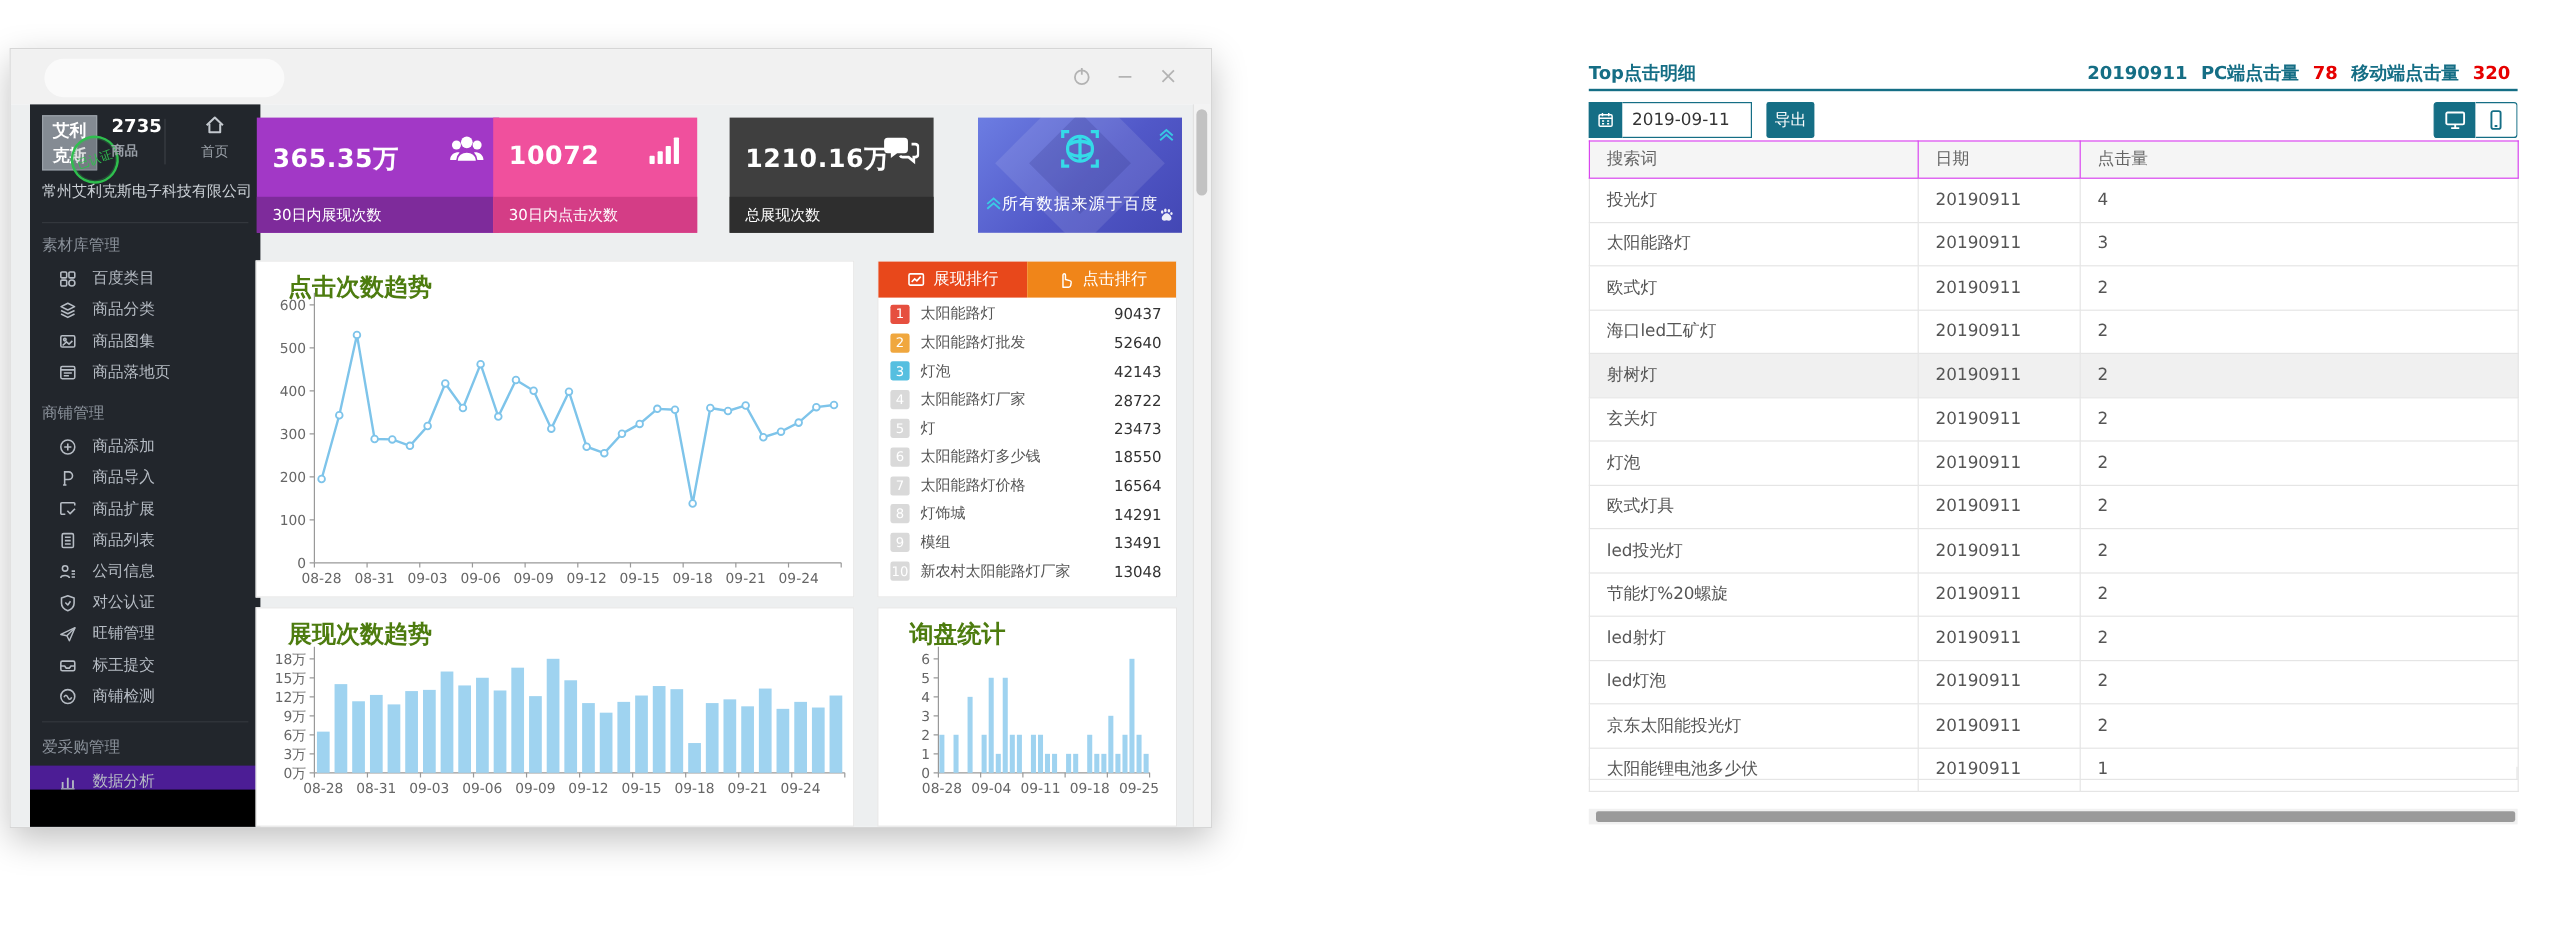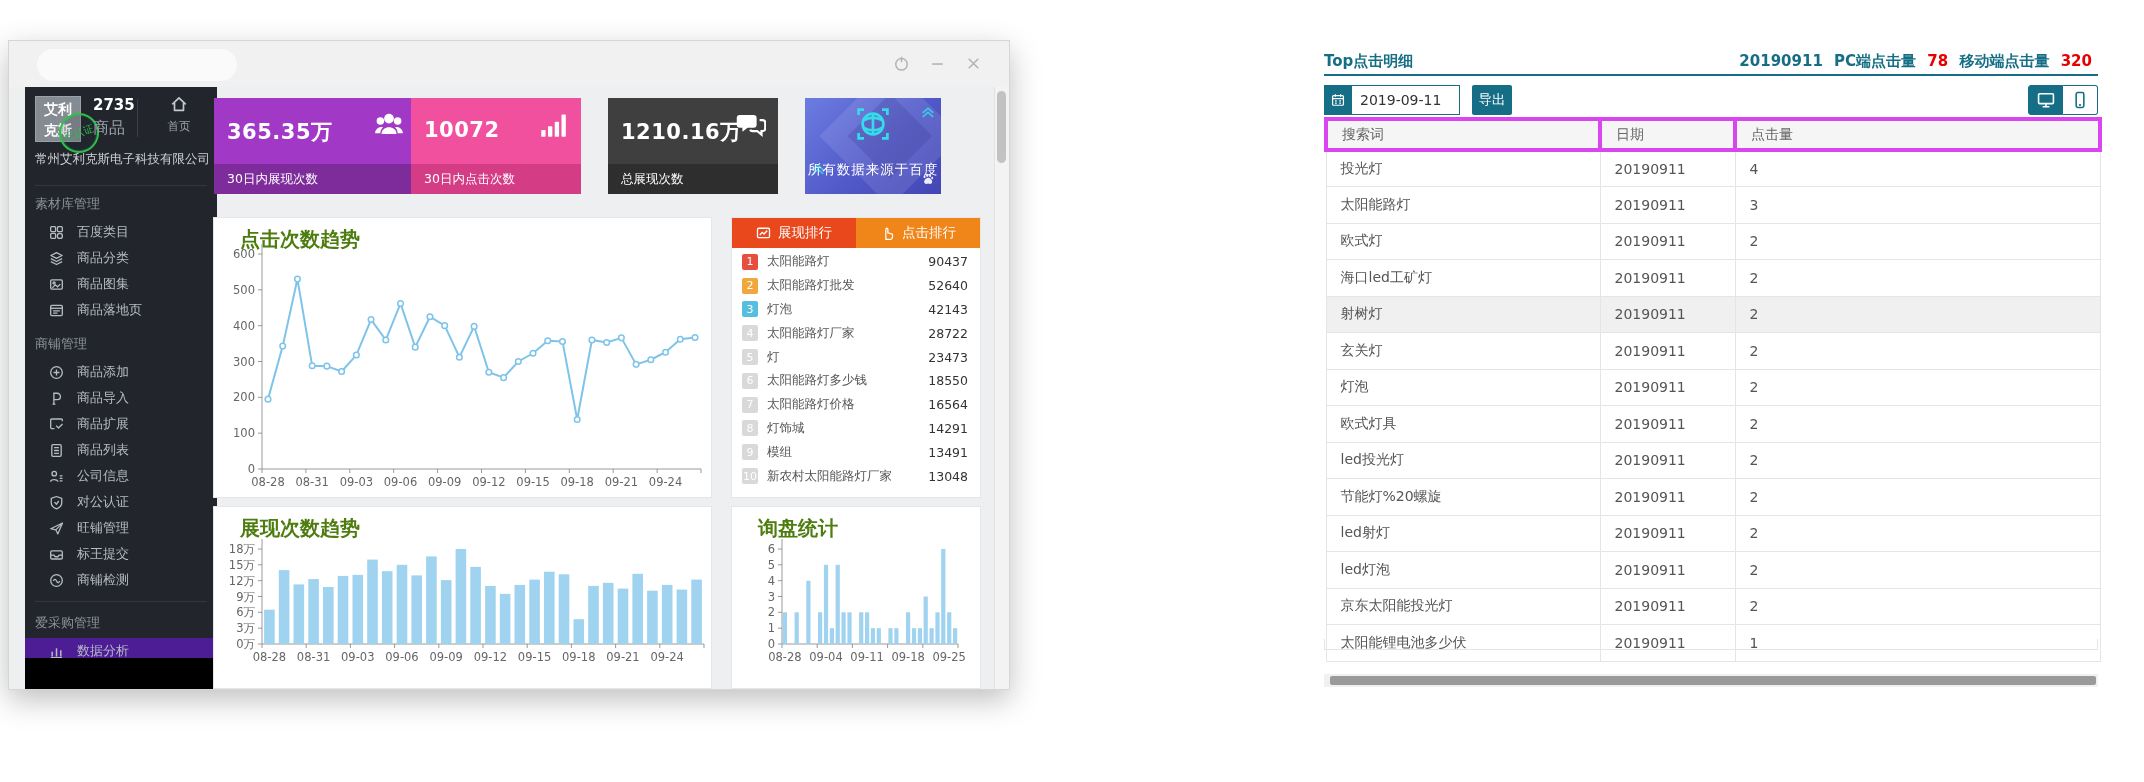--- a/index.html
+++ b/index.html
@@ -16,21 +16,21 @@
   .lbody{position:absolute;left:0;top:46px;width:1000px;height:602px;background:#edeff0;}
   
   .sidebar{position:absolute;left:16px;top:0;width:192px;height:602px;background:#22262c;overflow:hidden;}
   .logo-box{position:absolute;left:10px;top:9px;width:46px;height:46px;background:#848b93;border:1px solid #9aa1a8;
             color:#fff;font-size:14px;line-height:21px;text-align:center;font-weight:bold;padding-top:2px;box-sizing:border-box;}
   .stamp{position:absolute;left:34px;top:26px;width:36px;height:36px;border:2px solid #2fbf4e;border-radius:50%;
          color:#2fbf4e;font-size:10px;display:flex;align-items:center;justify-content:center;transform:rotate(-18deg);
          background:rgba(34,38,44,.15);box-shadow:0 0 0 1px rgba(47,191,78,.25) inset;}
   .pcount{position:absolute;left:68px;top:9px;}
   .pcount b{display:block;color:#fff;font-size:15px;}
-  .pcount span{display:block;color:#9aa0a8;font-size:16px;margin-top:4px;}
+  .pcount span{display:block;color:#9aa0a8;font-size:11px;margin-top:4px;font-weight:bold;}
   .vdiv{position:absolute;left:112px;top:12px;width:1px;height:38px;background:#3a3e45;}
   .home-btn{position:absolute;left:132px;top:8px;width:44px;text-align:center;color:#c3c8ce;cursor:pointer;}
   .home-btn .ic svg{width:18px;height:18px;}
   .home-btn .hl{display:block;font-size:11.5px;margin-top:2px;color:#9aa0a8;}
   .company{position:absolute;left:10px;top:64px;width:176px;color:#ccd1d7;font-size:12.5px;}
   .sb-div{height:1px;background:#33373d;margin:8px 10px 0 10px;}
   #sb-sections{position:absolute;left:0;top:96px;width:192px;}
   .sb-title{padding:12px 12px 6px 10px;color:#8b929b;font-size:13px;}
   .sb-item{height:26px;display:flex;align-items:center;color:#b6bcc4;font-size:13px;cursor:pointer;}
   .sb-item .ic{margin-left:24px;margin-right:13px;display:flex;}
@@ -38,21 +38,21 @@
   .sb-item.active{background:#4c1d95;}
   .sb-black{position:absolute;left:0;top:571px;width:192px;height:31px;background:#000;}
   
   .main{position:absolute;left:192px;top:0;width:792px;height:602px;}
   .card{position:absolute;width:170px;height:96px;color:#fff;}
   .card .cval{position:absolute;left:13px;top:20px;font-size:21px;font-weight:bold;letter-spacing:.5px;}
   .card .cic{position:absolute;right:12px;top:12px;}
   .card .cic svg{width:30px;height:30px;}
   .card .strip{position:absolute;left:0;bottom:0;width:100%;height:30px;line-height:30px;padding-left:13px;
                box-sizing:border-box;font-size:12.5px;}
-  .banner{position:absolute;width:136px;height:96px;background:linear-gradient(135deg,#6c7de2 0%,#5158c8 55%,#4347b4 100%);overflow:hidden;cursor:pointer;}
+  .banner{position:absolute;width:170px;height:96px;background:linear-gradient(135deg,#6c7de2 0%,#5158c8 55%,#4347b4 100%);overflow:hidden;cursor:pointer;margin-left:10px;}
   .banner .dia{position:absolute;left:35px;top:-12px;width:100px;height:100px;transform:rotate(45deg);background:rgba(255,255,255,.10);}
   .banner .dia2{position:absolute;left:55px;top:8px;width:60px;height:60px;transform:rotate(45deg);background:rgba(40,40,120,.18);}
   .banner .tgt{position:absolute;left:50%;top:8px;transform:translateX(-50%);color:#35dbe8;}
   .banner .tgt svg{width:36px;height:36px;}
   .banner .btxt{position:absolute;left:0;right:0;bottom:15px;text-align:center;font-size:13.5px;color:#fff;letter-spacing:1px;}
   .banner .chv{position:absolute;color:#35dbe8;opacity:.85;}
   .banner .chv svg{width:14px;height:14px;}
   .banner .paw{position:absolute;right:6px;bottom:4px;color:#fff;opacity:.9;}
   .banner .paw svg{width:14px;height:14px;}
   .panel{position:absolute;background:#fff;border:1px solid #e6e6e6;box-sizing:border-box;}
@@ -89,21 +89,21 @@
               box-sizing:border-box;font-size:14px;color:#333;padding:0 8px;font-family:inherit;}
   .export-btn{position:absolute;left:148px;top:0;width:40px;height:30px;background:#156e85;color:#fff;border:none;
               font-size:13.5px;border-radius:2px;cursor:pointer;font-family:inherit;}
   .toggle{position:absolute;right:0;top:0;height:30px;display:flex;}
   .tg-btn{width:35px;height:30px;display:flex;align-items:center;justify-content:center;cursor:pointer;box-sizing:border-box;}
   .tg-btn svg{width:18px;height:18px;}
   .tg-btn.pc{background:#156e85;color:#fff;border:1px solid #156e85;border-radius:3px 0 0 3px;}
   .tg-btn.mob{background:#fff;color:#156e85;border:1px solid #156e85;border-left:none;border-radius:0 3px 3px 0;}
   .rp-table{position:absolute;left:0;top:69px;width:774px;border-collapse:collapse;table-layout:fixed;font-size:14px;}
   .rp-table th{height:31px;background:#f5f5f5;color:#666;font-weight:normal;text-align:left;padding-left:14px;
-               border:4px solid #d946ef;box-sizing:border-box;}
+               border:1px solid #d946ef;box-sizing:border-box;}
   .rp-table td{height:36.5px;color:#555;padding-left:14px;border:1px solid #e5e5e5;box-sizing:border-box;background:#fff;}
   .rp-table tr.hl td{background:#f0f0f0;}
   .rp-partial{position:absolute;left:0;top:591px;width:774px;height:11px;border-left:1px solid #e5e5e5;
               border-right:1px solid #e5e5e5;border-bottom:1px solid #e5e5e5;box-sizing:border-box;}
   .hscroll{position:absolute;left:0;top:626px;width:774px;height:13px;background:#f1f1f1;cursor:pointer;}
   .hscroll .thumb{position:absolute;left:6px;top:2px;right:2px;height:9px;background:#9a9a9a;border-radius:2px;}
 </style>
 </head>
 <body>
 

